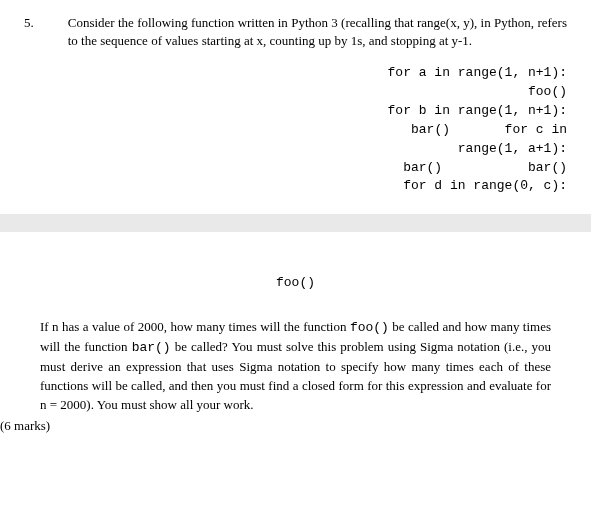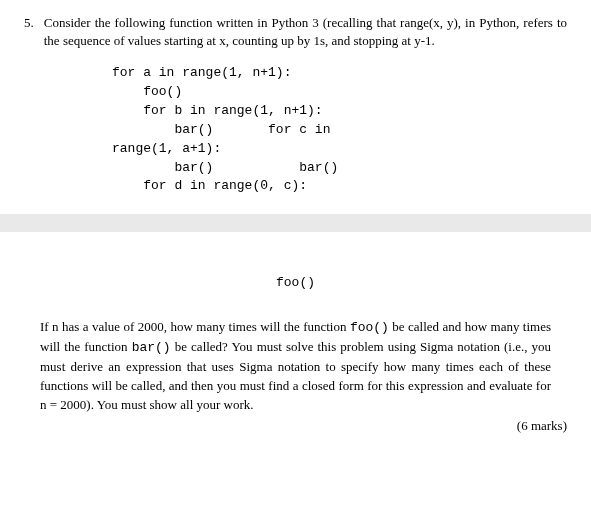--- a/index.html
+++ b/index.html
@@ -19,27 +19,29 @@
   .question {
     display: flex;
     gap: 10px;
   }
   .qnum {
     flex: 0 0 auto;
   }
   .qbody {
     flex: 1;
     text-align: justify;
+    margin-left: 24px;
   }
   .codeblock {
     font-family: 'Courier New', Courier, monospace;
     font-size: 13px;
     white-space: pre;
     margin: 14px 0 0 88px;
     line-height: 1.45;
+    text-align: right;
   }
   .gap-band {
     margin-top: 18px;
     height: 18px;
     background: #e9e9e9;
     width: 100%;
   }
   .foo-line {
     font-family: 'Courier New', Courier, monospace;
     font-size: 13px;
@@ -47,21 +49,20 @@
     margin-top: 42px;
   }
   .para {
     margin-top: 26px;
     padding: 0 40px;
     text-align: justify;
     line-height: 1.45;
   }
   .mono { font-family: 'Courier New', Courier, monospace; }
   .marks {
-    text-align: right;
     padding-right: 24px;
     margin-top: 2px;
   }
 </style>
 </head>
 <body>
 
 <div class="page">
   <div class="question">
     <div class="qnum">5.</div>

